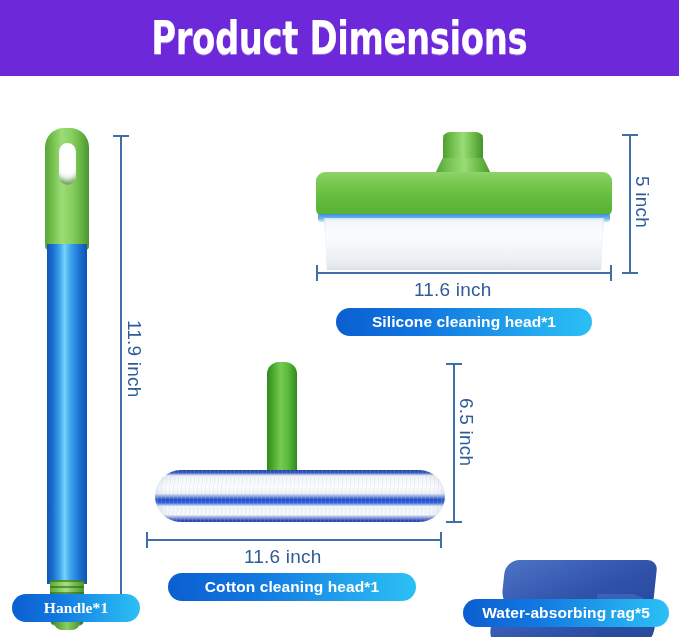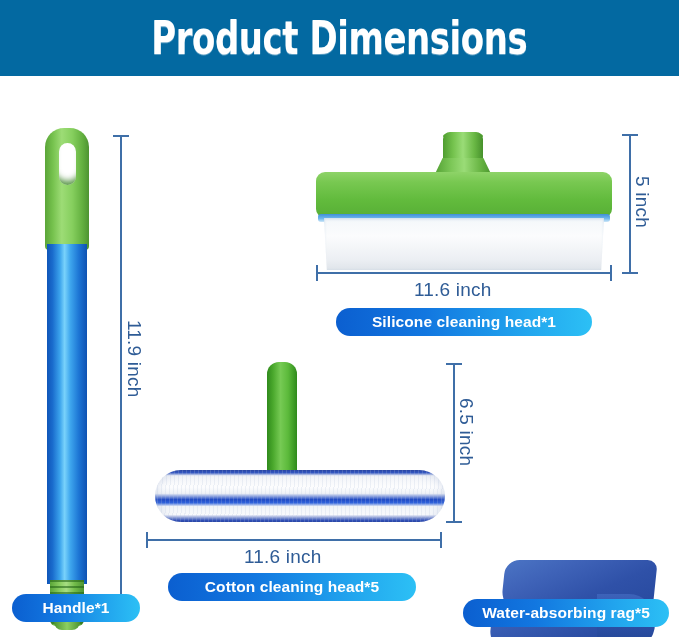--- a/index.html
+++ b/index.html
@@ -13,21 +13,21 @@
     overflow: hidden;
     font-family: "Liberation Sans", sans-serif;
     background: #ffffff;
   }
 
   
   #header-banner {
     position: absolute;
     left: 0; top: 0;
     width: 679px; height: 76px;
-    background: #0369a1;
+    background: #6d28d9;
     display: flex;
     align-items: center;
     justify-content: center;
   }
   #header-title {
     color: #ffffff;
     font-family: "Liberation Sans Narrow", "DejaVu Sans Condensed", "Liberation Sans", sans-serif;
     font-weight: 700;
     font-size: 46px;
     letter-spacing: -0.5px;
@@ -300,21 +300,21 @@
       <div id="handle-hang-hole"></div>
     </div>
     <div id="handle-pole"></div>
     <div id="handle-thread"></div>
     <div id="handle-thread-tip"></div>
   </div>
 
   <div class="dim-line-v" style="left:120px; top:59px; height:478px;"></div>
   <div class="dim-label vert" style="left:145px; top:244px;">11.9 inch</div>
 
-  <div class="pill" style="left:12px; top:518px; width:128px;">Handle*1</div>
+  <div class="pill" style="left:12px; top:518px; width:128px;font-family:Liberation Serif, serif;">Handle*1</div>
 
   <div id="silicone-product">
     <div id="silicone-socket-rim"></div>
     <div id="silicone-socket"></div>
     <div id="silicone-socket-base"></div>
     <div id="silicone-green-bar"></div>
     <div id="silicone-blue-strip"></div>
     <div id="silicone-blade"></div>
   </div>
 
@@ -331,21 +331,21 @@
     <div id="cotton-pad"></div>
     <div id="cotton-pad-texture"></div>
   </div>
 
   <div class="dim-line-v" style="left:453px; top:287px; height:160px;"></div>
   <div class="dim-label vert" style="left:477px; top:322px;">6.5 inch</div>
 
   <div class="dim-line-h" style="left:146px; top:463px; width:296px;"></div>
   <div class="dim-label" style="left:244px; top:470px;">11.6 inch</div>
 
-  <div class="pill" style="left:168px; top:497px; width:248px;">Cotton cleaning head*5</div>
+  <div class="pill" style="left:168px; top:497px; width:248px;">Cotton cleaning head*1</div>
 
   <div id="rag-product">
     <div id="rag-bottom-fold"></div>
     <div id="rag-top-fold"></div>
     <div id="rag-edge-roll"></div>
     <div id="rag-crease"></div>
   </div>
 
   <div class="pill" style="left:463px; top:523px; width:206px;">Water-absorbing rag*5</div>
 

